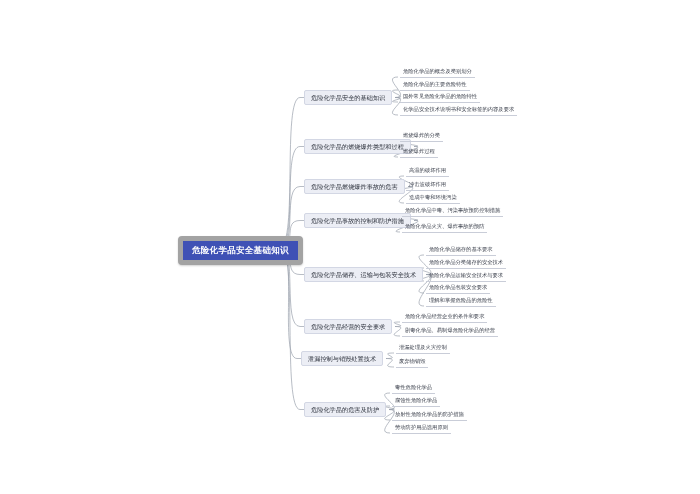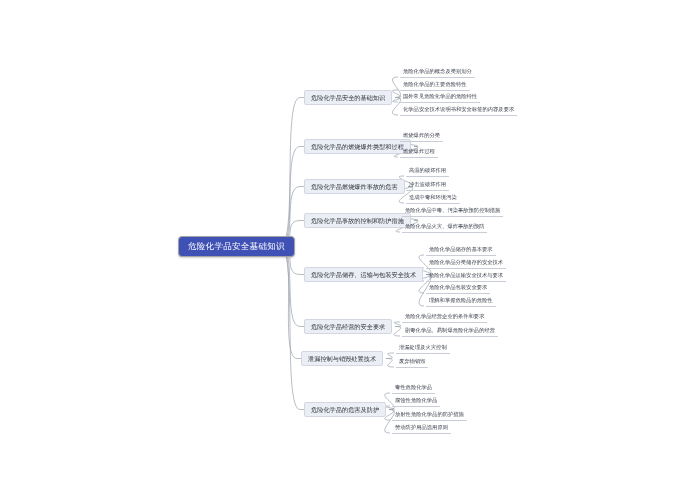--- a/index.html
+++ b/index.html
@@ -12,27 +12,28 @@
   }
   #stage{position:absolute;inset:0;}
   svg#links{position:absolute;left:0;top:0;width:700px;height:494px;overflow:visible;}
   svg#links path{fill:none;stroke:#9aa0ac;stroke-width:.7;}
 
   .node{position:absolute;box-sizing:border-box;white-space:nowrap;}
 
   .root{
     background:#3f51b5;
     color:#ffffff;
-    border:1px solid #a3a3a3;
+    border:5px solid #a3a3a3;
     border-radius:4px;
     font-size:8.5px;
     letter-spacing:.3px;
     padding:5px 9px;
     line-height:1;
     box-shadow:0 1px 2px rgba(0,0,0,.18);
+    font-weight:bold;
   }
   .branch{
     background:#eceef5;
     color:#2a2f3a;
     border:1px solid #d3d7e4;
     border-radius:2px;
     font-size:6.2px;
     padding:3.5px 6px;
     line-height:1;
   }

